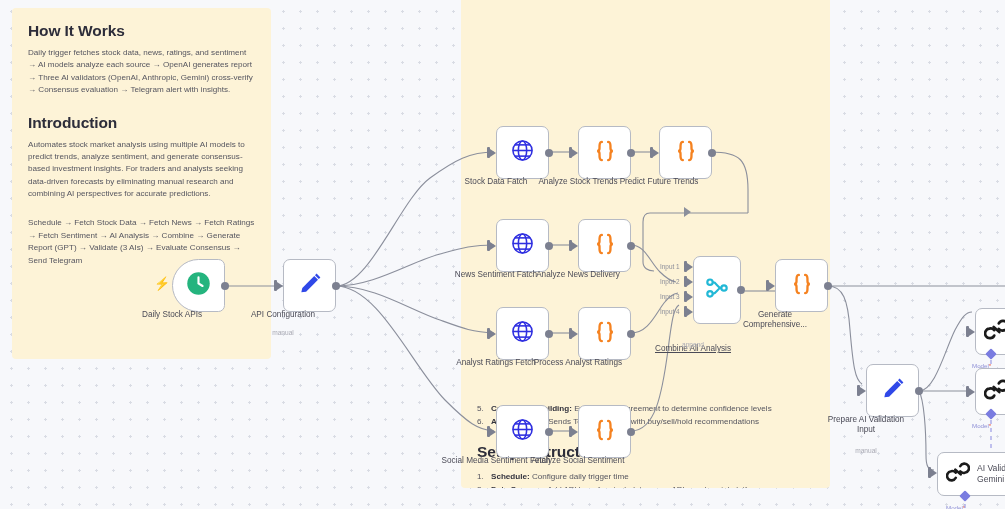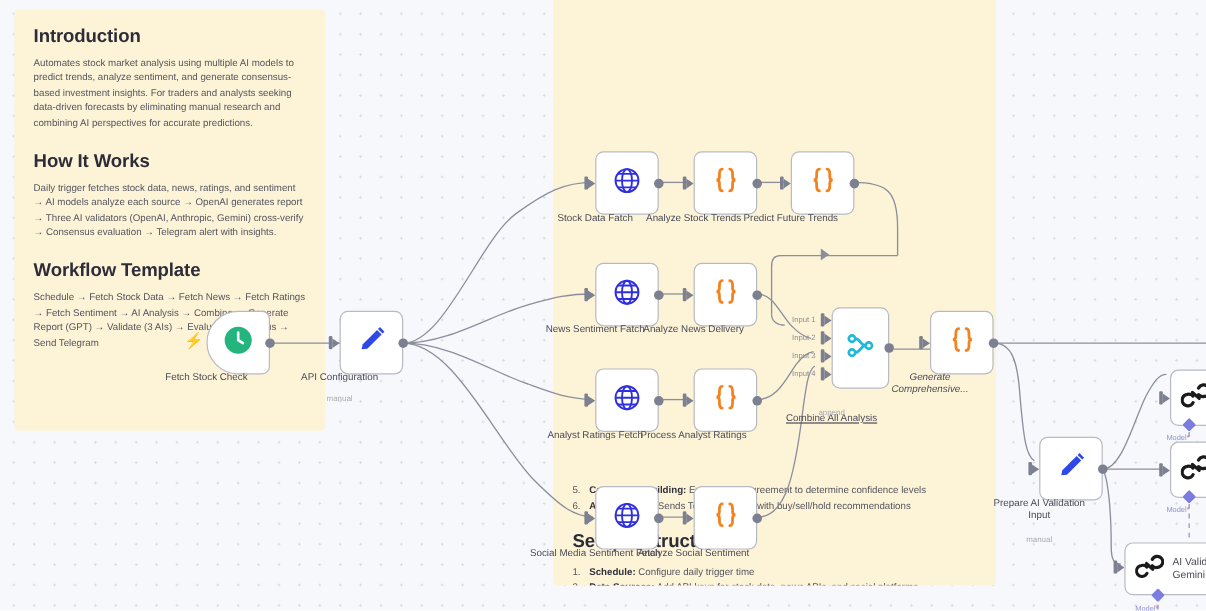--- a/index.html
+++ b/index.html
@@ -153,29 +153,28 @@
 
   svg.wires { position: absolute; left:0; top:0; width:1005px; height:509px; pointer-events:none; }
 </style>
 </head>
 <body>
 
 <div id="canvas">
 
   <div class="sticky sticky-note-1">
     <div>
+      <div class="s-h1">How It Works</div>
+      <div class="s-p">Daily trigger fetches stock data, news, ratings, and sentiment → AI models analyze each source → OpenAI generates report → Three AI validators (OpenAI, Anthropic, Gemini) cross-verify → Consensus evaluation → Telegram alert with insights.</div>
+    </div>
+    <div>
       <div class="s-h1">Introduction</div>
       <div class="s-p">Automates stock market analysis using multiple AI models to predict trends, analyze sentiment, and generate consensus-based investment insights. For traders and analysts seeking data-driven forecasts by eliminating manual research and combining AI perspectives for accurate predictions.</div>
     </div>
     <div>
-      <div class="s-h1">How It Works</div>
-      <div class="s-p">Daily trigger fetches stock data, news, ratings, and sentiment → AI models analyze each source → OpenAI generates report → Three AI validators (OpenAI, Anthropic, Gemini) cross-verify → Consensus evaluation → Telegram alert with insights.</div>
-    </div>
-    <div>
-      <div class="s-h1">Workflow Template</div>
       <div class="s-p">Schedule → Fetch Stock Data → Fetch News → Fetch Ratings → Fetch Sentiment → AI Analysis → Combine → Generate Report (GPT) → Validate (3 AIs) → Evaluate Consensus → Send Telegram</div>
     </div>
   </div>
 
   <div class="sticky sticky-note-2">
     <div style="height:472px"></div>
     <div class="ol-list">
       <div class="ol-row">
         <span class="ol-num">5.</span>
         <span class="s-li"><b>Consensus Building:</b> <span>Evaluates AI agreement to determine confidence levels</span></span>
@@ -251,21 +250,21 @@
     <div class="bolt" style="left:-18px; top:18px;">⚡</div>
     <div class="node node-trigger">
       <span>
         <svg width="27" height="27" viewBox="0 0 24 24">
           <circle cx="12" cy="12" r="10" fill="#24b47e"></circle>
           <path d="M12 6.4 L12 12 L15.6 14.2" stroke="#fff" stroke-width="1.9" fill="none" stroke-linecap="round"></path>
         </svg>
       </span>
     </div>
     <div class="out-dot" style="left:49px; top:23px;"></div>
-    <div class="nlabel">Fetch Stock Check</div>
+    <div class="nlabel">Daily Stock APIs</div>
   </div>
 
   <div class="node-wrap" style="left:283px; top:259px;">
     <div class="in-arrow" style="left:-9px; top:21px;"></div>
     <div class="node node-std">
       <span>
         <svg width="26" height="26" viewBox="0 0 24 24">
           <path d="M4 19.5 L4.9 15.6 L15.9 4.6 L19.4 8.1 L8.4 19.1 Z" fill="#2f48e8"></path>
           <path d="M16.6 3.9 L18.1 2.4 L21.6 5.9 L20.1 7.4 Z" fill="#2f48e8"></path>
         </svg>
@@ -443,21 +442,21 @@
     <div class="in-arrow" style="left:-9px; top:21px;"></div>
     <div class="node node-std">
       <span>
         <svg width="28" height="28" viewBox="0 0 24 24" fill="none" stroke="#f58220" stroke-width="2" stroke-linecap="round">
           <path d="M9.3 4.2 C7 4.2 7.3 8 7.3 9.6 C7.3 11.1 6.3 12 5.2 12 C6.3 12 7.3 12.9 7.3 14.4 C7.3 16 7 19.8 9.3 19.8"></path>
           <path d="M14.7 4.2 C17 4.2 16.7 8 16.7 9.6 C16.7 11.1 17.7 12 18.8 12 C17.7 12 16.7 12.9 16.7 14.4 C16.7 16 17 19.8 14.7 19.8"></path>
         </svg>
       </span>
     </div>
     <div class="out-dot" style="left:49px; top:23px;"></div>
-    <div class="nlabel" style="width:84px;font-style:italic;">Generate Comprehensive...</div>
+    <div class="nlabel" style="width:84px;">Generate Comprehensive...</div>
   </div>
 
   <div class="node-wrap" style="left:866px; top:364px;">
     <div class="in-arrow" style="left:-9px; top:21px;"></div>
     <div class="node node-std">
       <span>
         <svg width="26" height="26" viewBox="0 0 24 24">
           <path d="M4 19.5 L4.9 15.6 L15.9 4.6 L19.4 8.1 L8.4 19.1 Z" fill="#2f48e8"></path>
           <path d="M16.6 3.9 L18.1 2.4 L21.6 5.9 L20.1 7.4 Z" fill="#2f48e8"></path>
         </svg>

